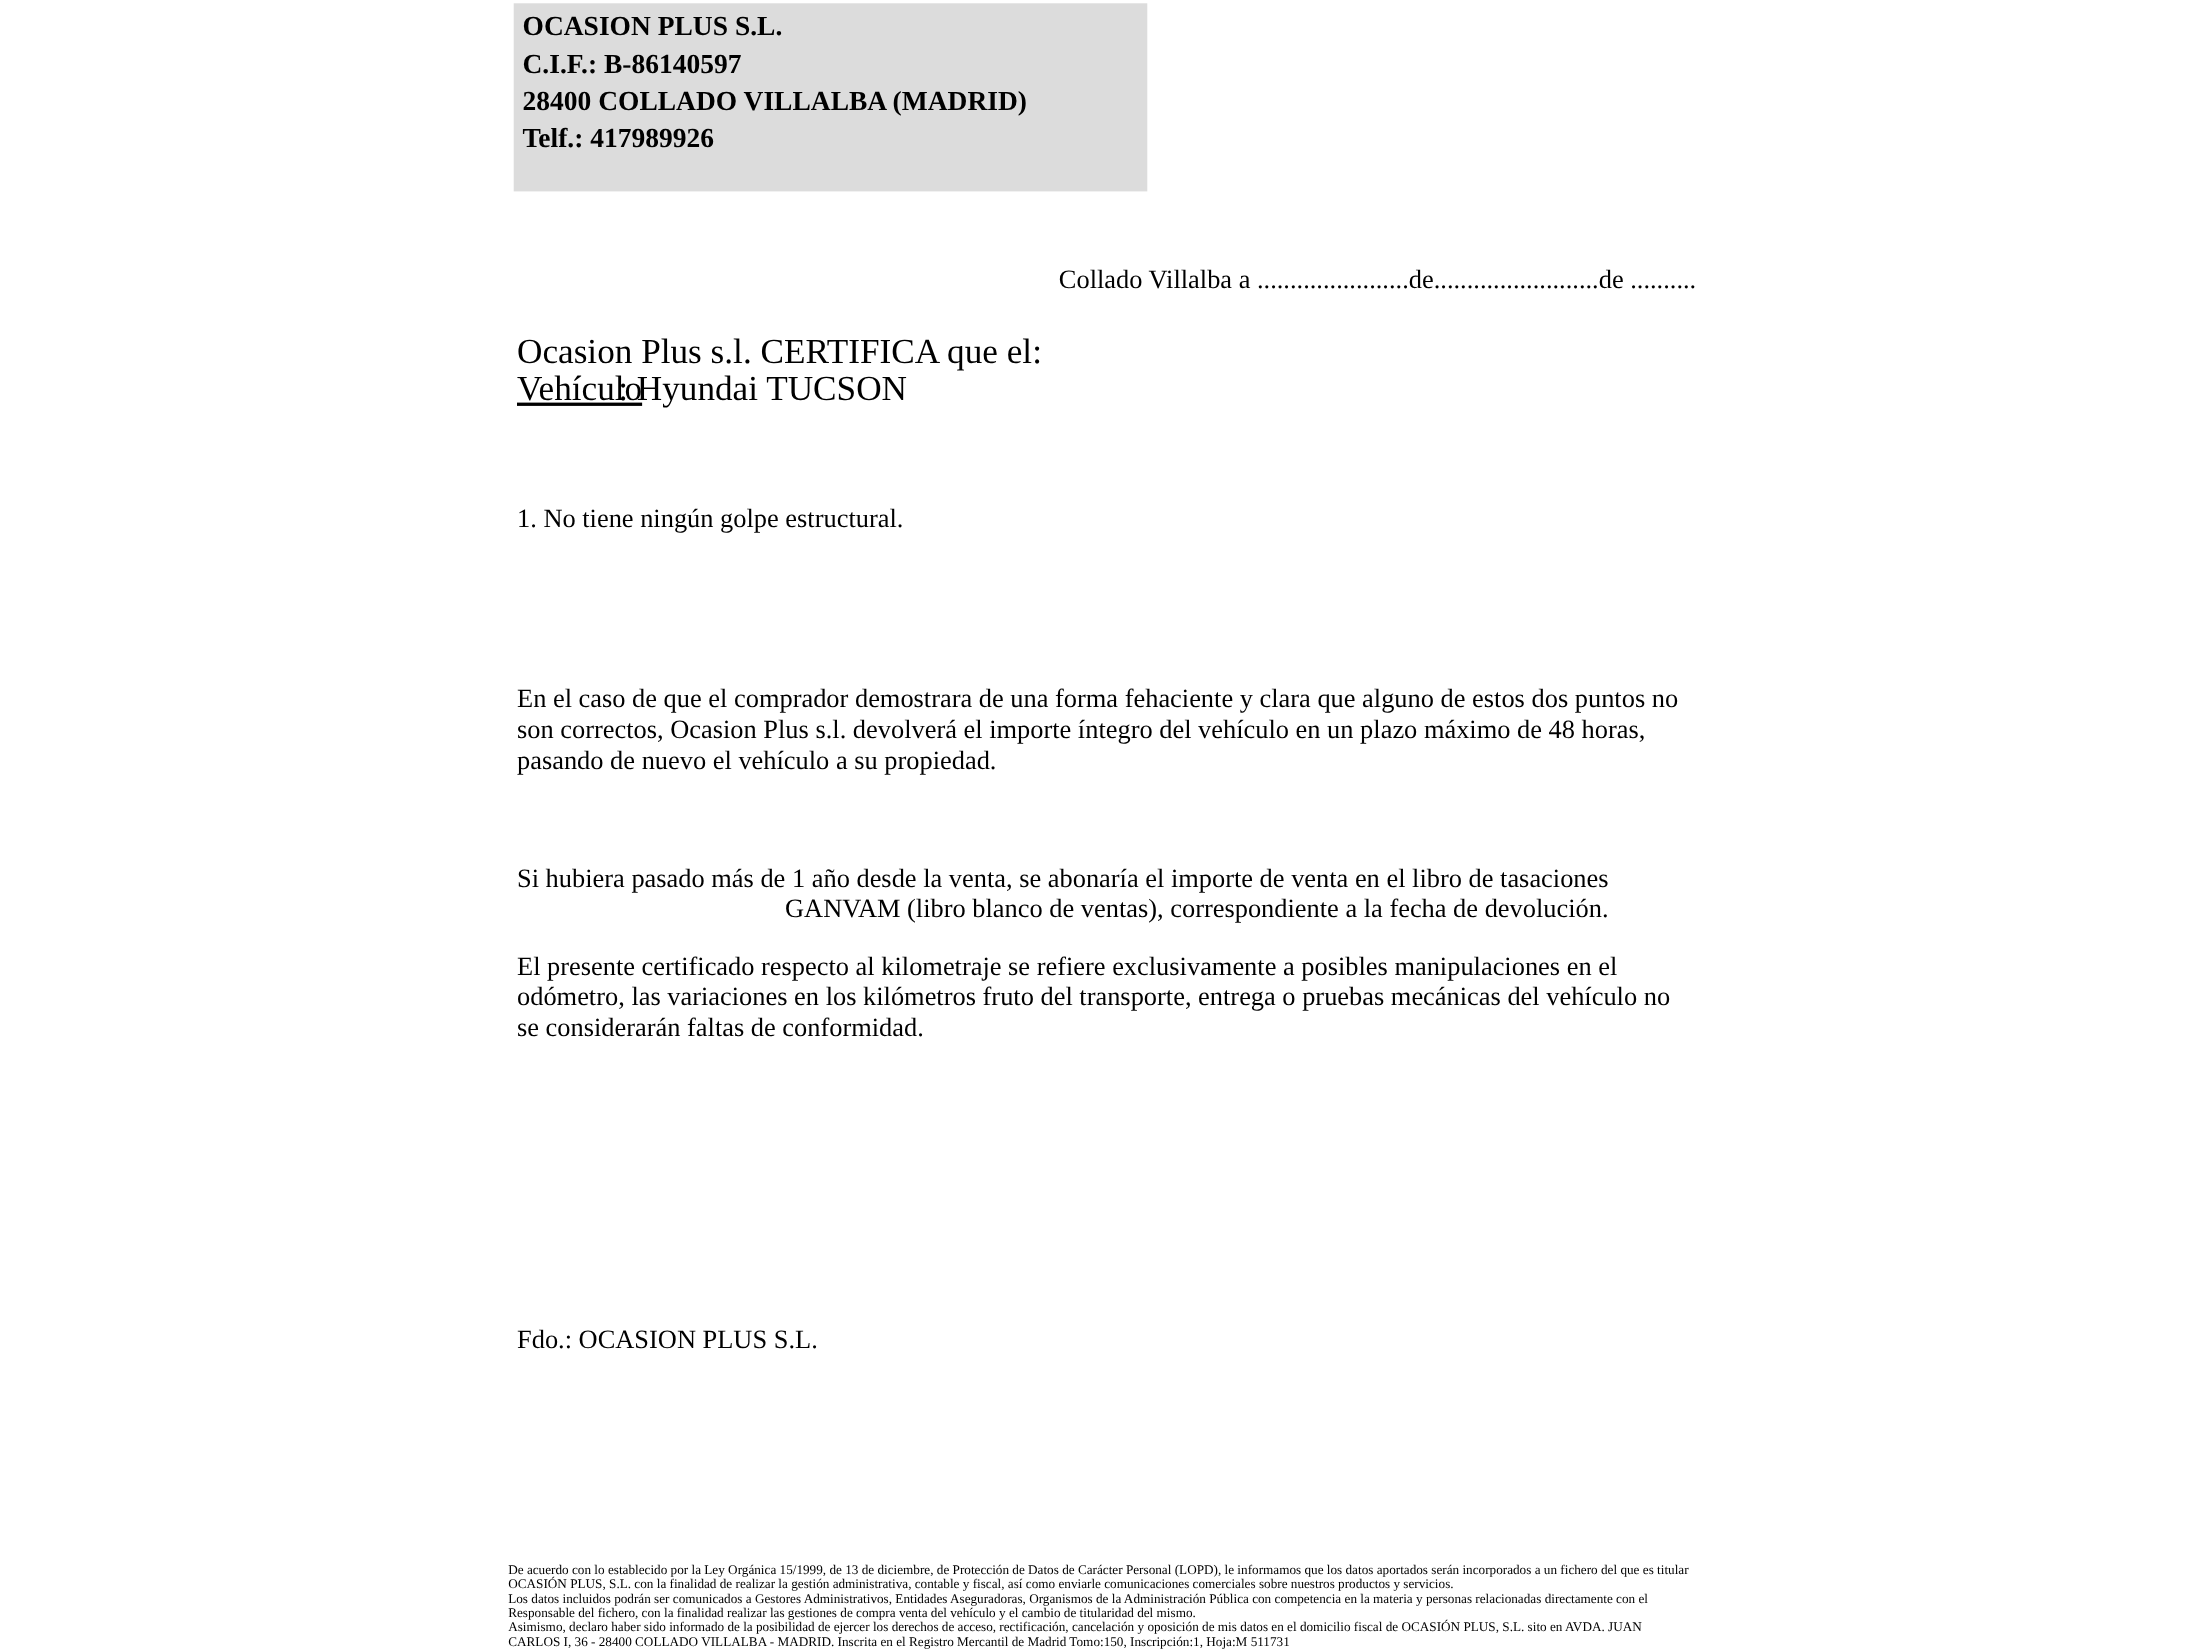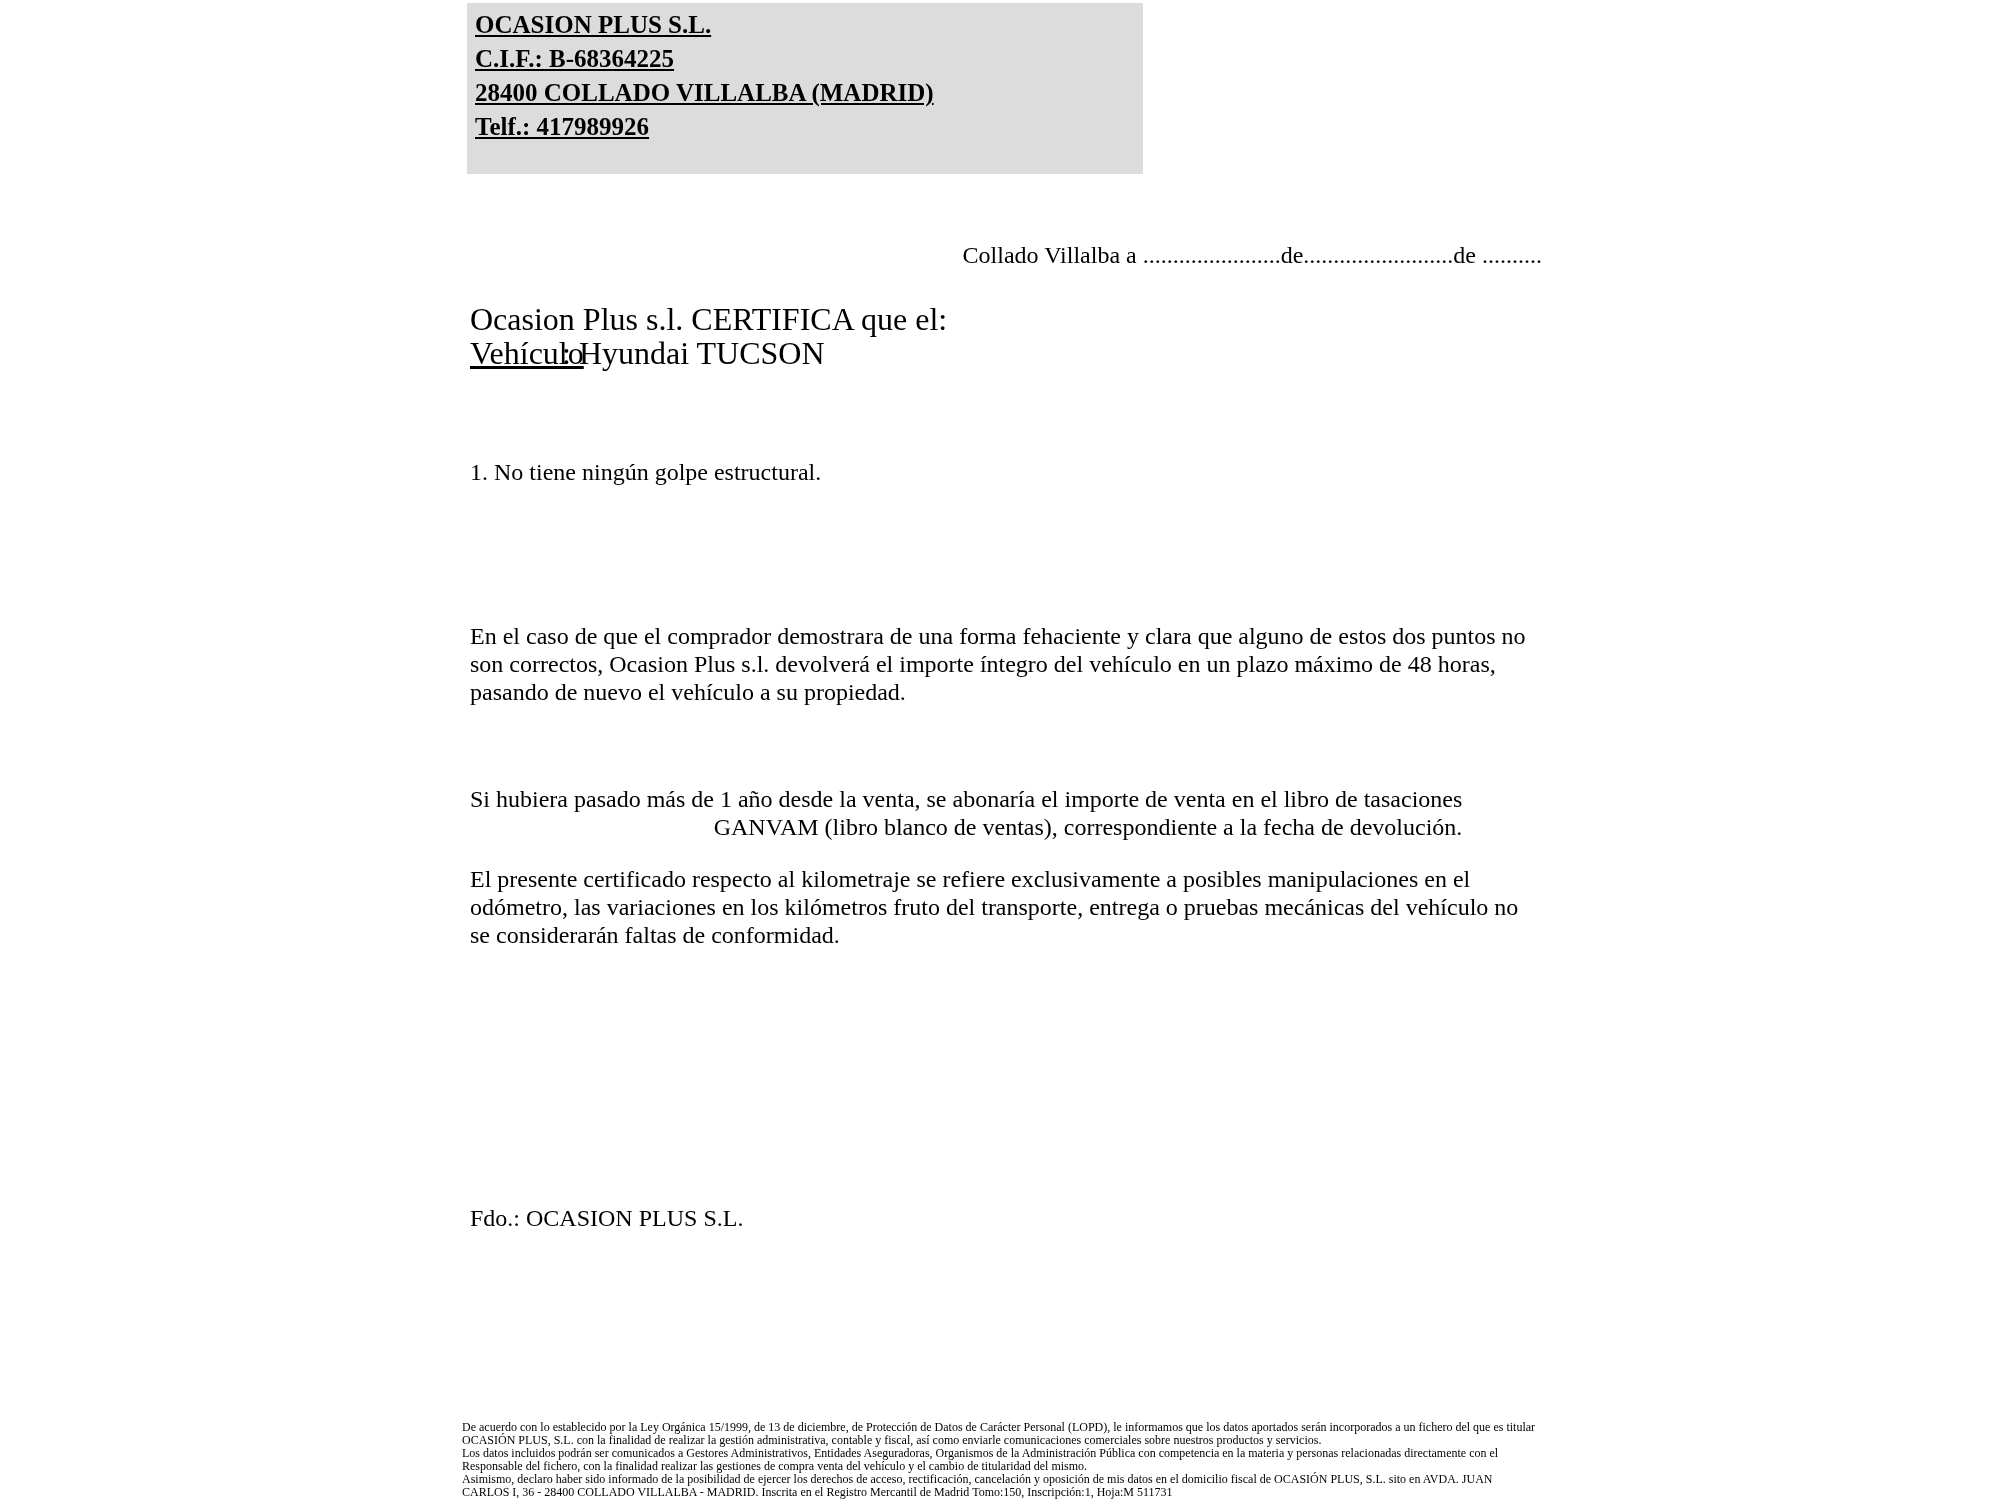--- a/index.html
+++ b/index.html
@@ -13,25 +13,24 @@
     overflow: hidden;
   }
   .page {
     position: absolute;
     left: 0; top: 0;
     width: 2000px; height: 1500px;
   }
   .letterhead {
     position: absolute;
     left: 467px; top: 3px;
-    width: 676px; height: 171px;
+    width: 576px; height: 171px;
     background: #dcdcdc;
     padding: 5px 0 0 8px;
     box-sizing: border-box;
-    text-decoration: underline;
   }
   .letterhead div {
     font-weight: bold;
     font-size: 25px;
     line-height: 34px;
     white-space: nowrap;
   }
   .date-line {
     position: absolute;
     left: 470px; top: 242px;
@@ -82,21 +81,21 @@
     white-space: pre;
   }
 </style>
 </head>
 <body>
 
 <div class="page">
 
   <div class="letterhead">
     <div>OCASION PLUS S.L.</div>
-    <div>C.I.F.: B-68364225</div>
+    <div>C.I.F.: B-86140597</div>
     <div>28400 COLLADO VILLALBA (MADRID)</div>
     <div>Telf.: 417989926</div>
   </div>
 
   <div class="date-line">Collado Villalba a .......................de.........................de ..........</div>
 
   <div class="cert-block">
     <div>Ocasion Plus s.l. CERTIFICA que el:</div>
     <div class="cert-row">
       <span class="cert-label">Vehículo</span>

